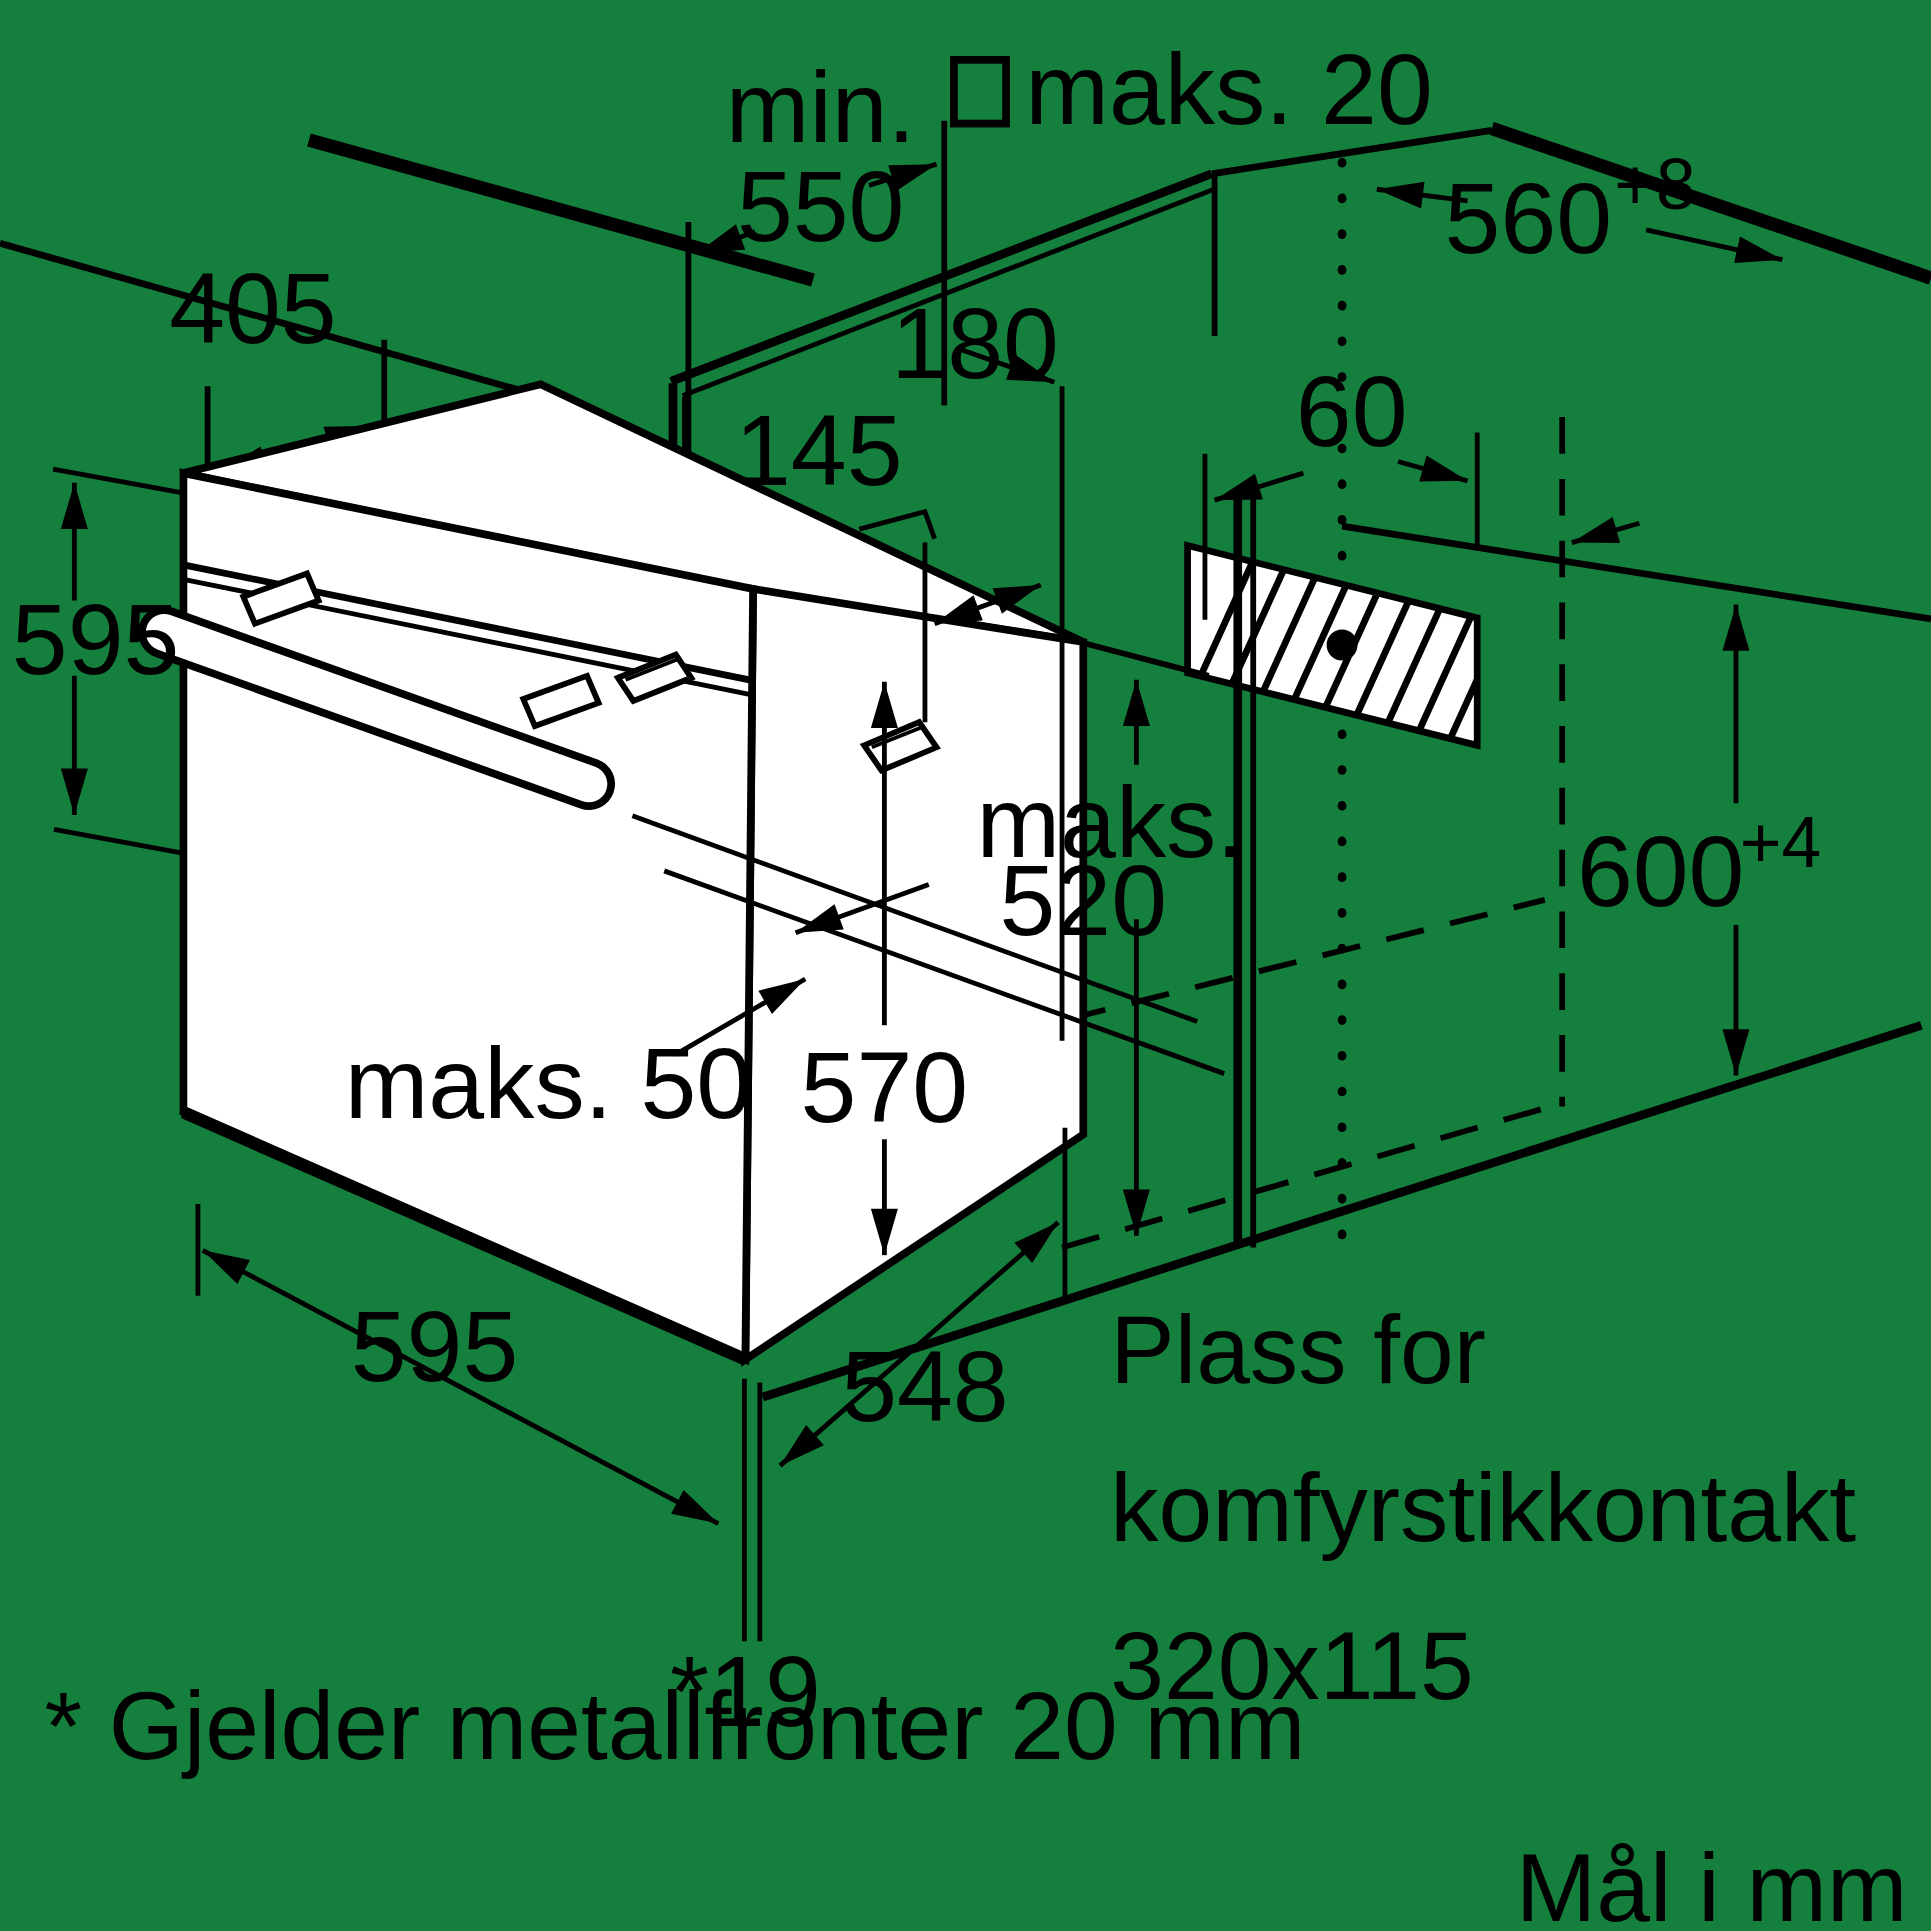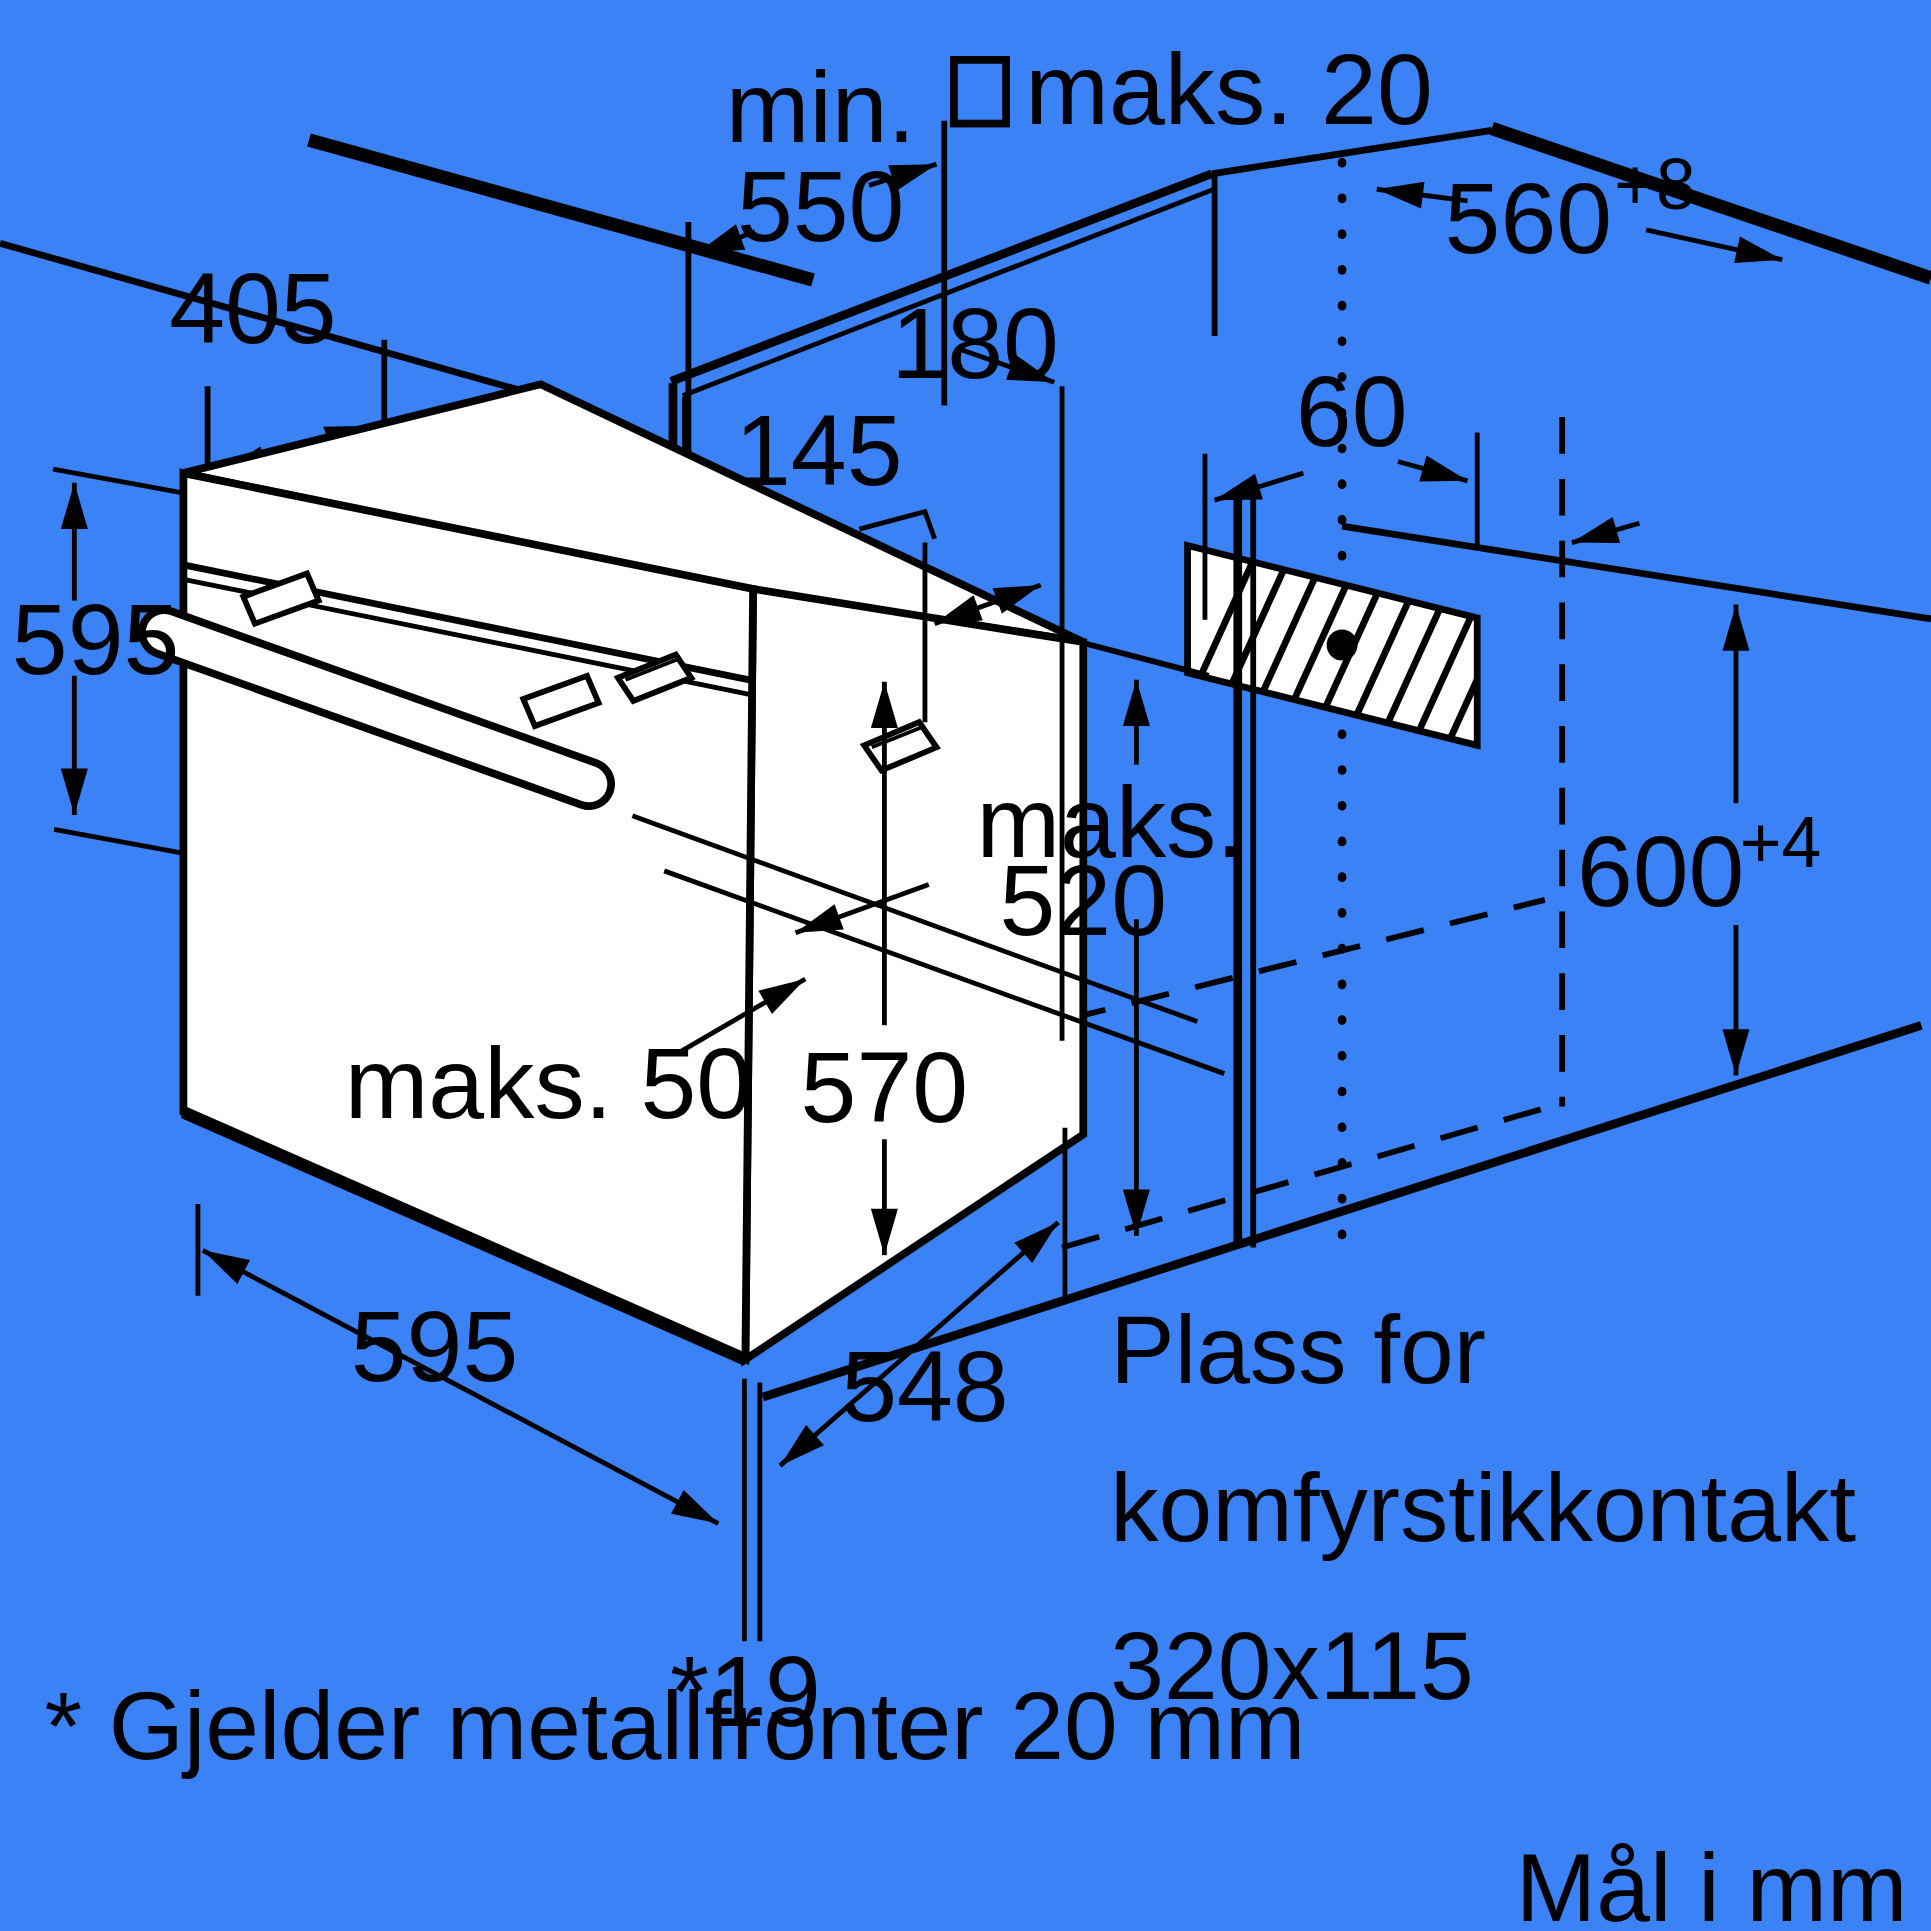--- a/index.html
+++ b/index.html
@@ -1,16 +1,16 @@
 <!DOCTYPE html>
 <html><head>
 <meta charset="utf-8">
 <style>
   html,body{margin:0;padding:0;background:#fff;}
-  #stage{width:1931px;height:1931px;background:#3b82f6;position:relative;font-family:"Liberation Sans",sans-serif;}
+  #stage{width:1931px;height:1931px;background:#15803d;position:relative;font-family:"Liberation Sans",sans-serif;}
   svg{display:block;}
   svg text{fill:#000;font-family:"Liberation Sans",sans-serif;}
   .dimtxt{font-size:104px;}
   .suptxt{font-size:74px;}
   .notetxt{font-size:100px;}
 </style>
 </head>
 <body>
 
 <div id="stage">

